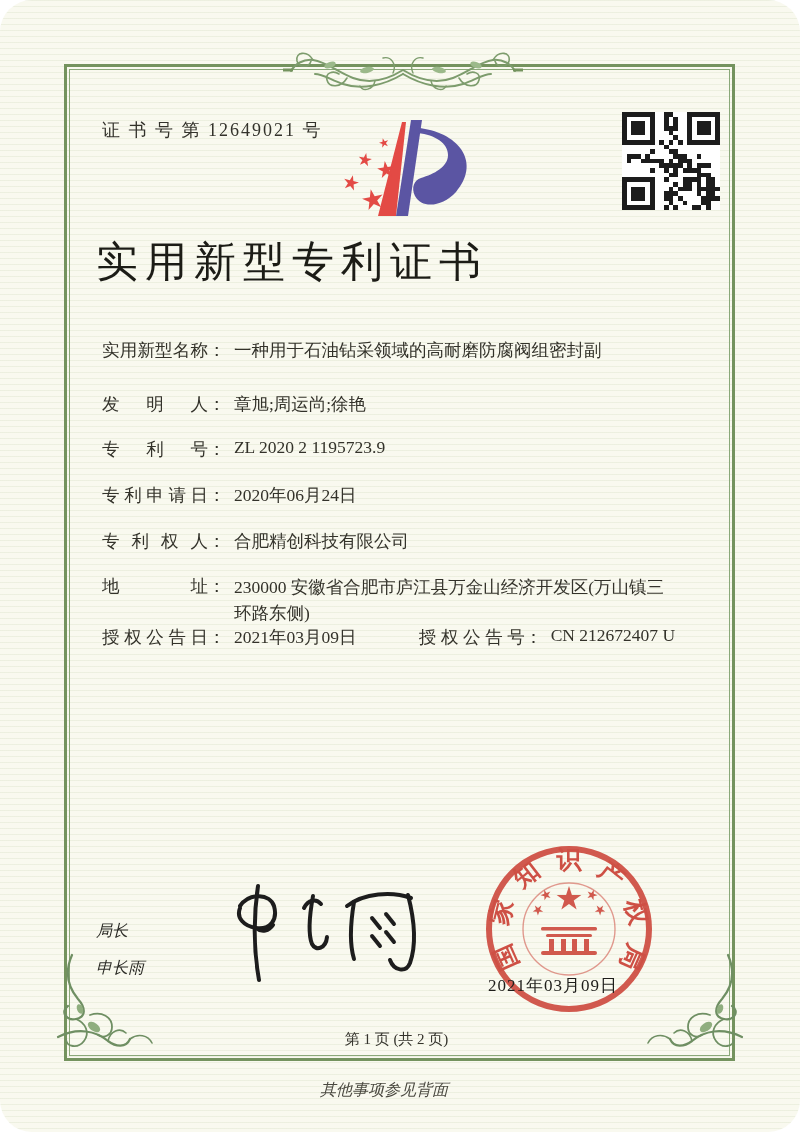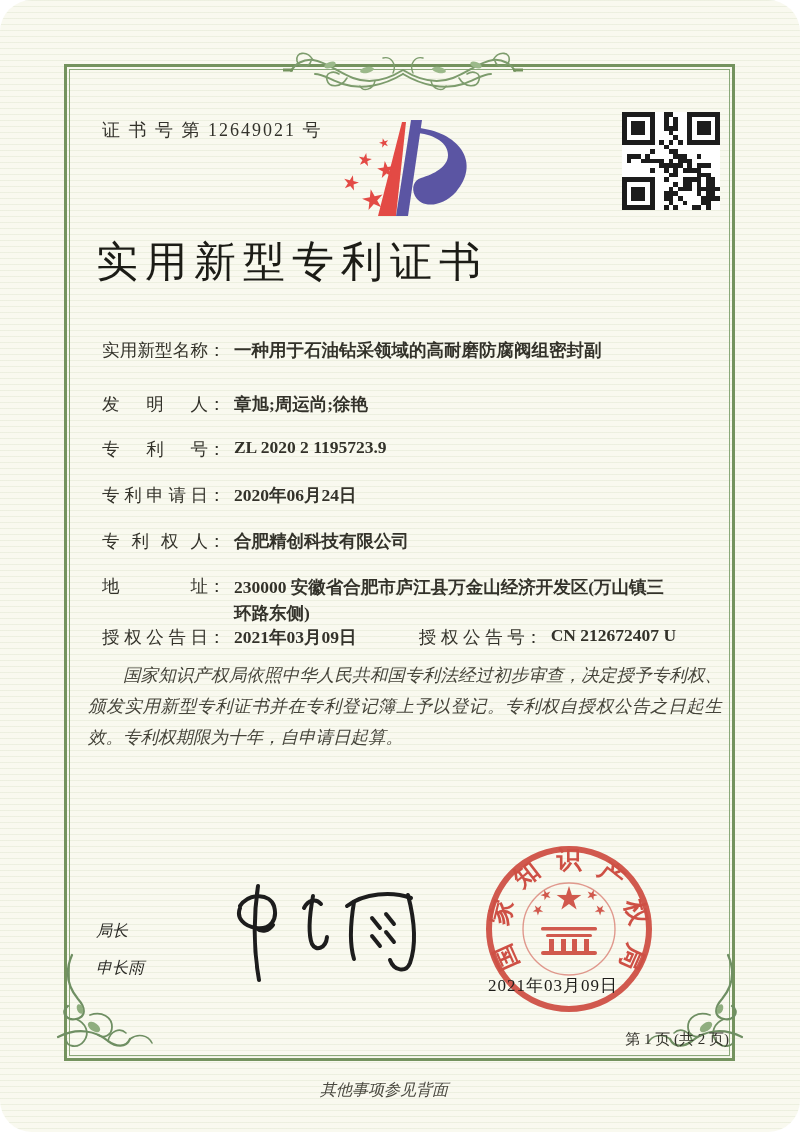--- a/index.html
+++ b/index.html
@@ -32,40 +32,40 @@
     color:#1c1c16;font-weight:500;margin-left:32px;
   }
   .fields{position:absolute;left:102px;top:0;width:565px;font-size:17.5px;color:#33322a;}
   .frow{position:absolute;left:0;white-space:nowrap;}
   .flabel{
     display:inline-block;width:106px;
     text-align:justify;text-align-last:justify;
     vertical-align:top;
   }
   .fcolon{display:inline-block;vertical-align:top;}
-  .fvalue{display:inline-block;vertical-align:top;margin-left:4px;font-weight:bold;}
+  .fvalue{display:inline-block;vertical-align:top;margin-left:4px;}
   .fvalue.wrap{white-space:normal;width:440px;line-height:26px;}
   .frow.pair2{white-space:nowrap;}
   .pair2 .second{margin-left:58px;}
   .paras{
     position:absolute;left:88px;top:660px;width:634px;
     font-size:17.5px;line-height:31px;color:#45443a;
     font-style:italic;text-align:justify;
   }
   .paras p{margin:0;text-indent:2em;}
   .signer{position:absolute;left:96px;top:912px;font-size:16px;line-height:37px;color:#2b2b26;font-style:italic;}
   .signature{position:absolute;left:212px;top:878px;width:230px;height:112px;}
   .seal{position:absolute;left:483px;top:843px;width:172px;height:172px;}
   .seal-date{
     position:absolute;left:488px;top:974px;width:150px;
     font-size:17px;letter-spacing:1px;color:#1e1d1a;white-space:nowrap;
   }
   .page-num{
     position:absolute;left:64px;top:1030px;width:665px;
-    text-align:right;font-size:15px;color:#34332c;
+    text-align:center;font-size:15px;color:#34332c;
   }
   .back-note{
     position:absolute;left:0;top:1080px;width:768px;
     text-align:center;font-size:16px;font-style:italic;color:#4a4940;
   }
   .ornament-top{position:absolute;left:283px;top:40px;width:240px;height:60px;}
   .flourish{position:absolute;width:104px;height:104px;}
   .flourish.bl{left:56px;top:953px;}
   .flourish.br{left:640px;top:953px;transform:scaleX(-1);}
   svg{display:block;}
@@ -367,21 +367,20 @@
     </div>
     <div class="frow pair2" style="top:625px">
       <span class="flabel">授权公告日</span><span class="fcolon">：</span>
       <span class="fvalue">2021年03月09日</span>
       <span class="flabel second">授权公告号</span><span class="fcolon">：</span>
       <span class="fvalue">CN 212672407 U</span>
     </div>
   </div>
 
   <div class="paras">
-    <p>国家知识产权局依照中华人民共和国专利法经过初步审查，决定授予专利权、颁发实用新型专利证书并在专利登记簿上予以登记。专利权自授权公告之日起生效。专利权期限为十年，自申请日起算。</p>
   </div>
 
   <div class="signer">
     <div>局长</div>
     <div>申长雨</div>
   </div>
 
   <svg class="signature" viewBox="0 0 230 112" xmlns="http://www.w3.org/2000/svg">
     <g fill="none" stroke="#1d1d1d" stroke-width="4" stroke-linecap="round">
       <path d="M46,8 C42,35 41,68 47,102"></path>

